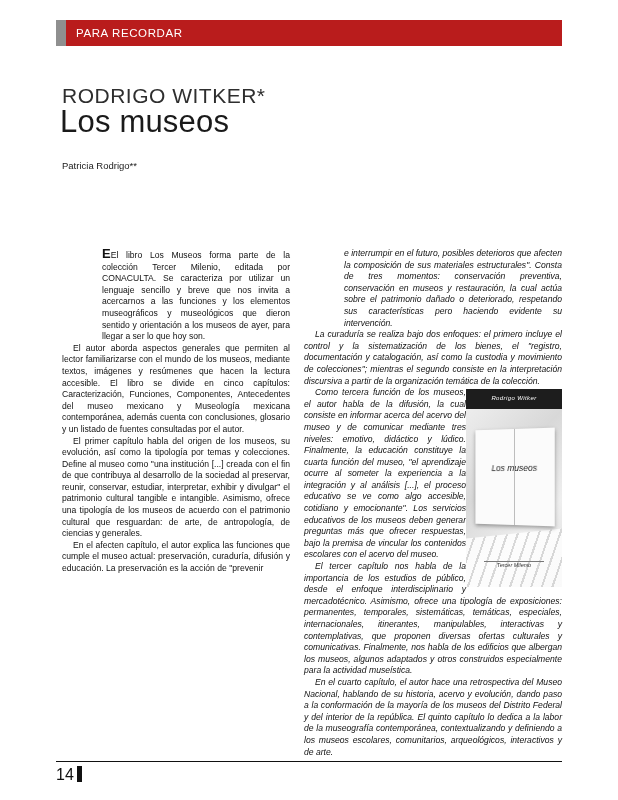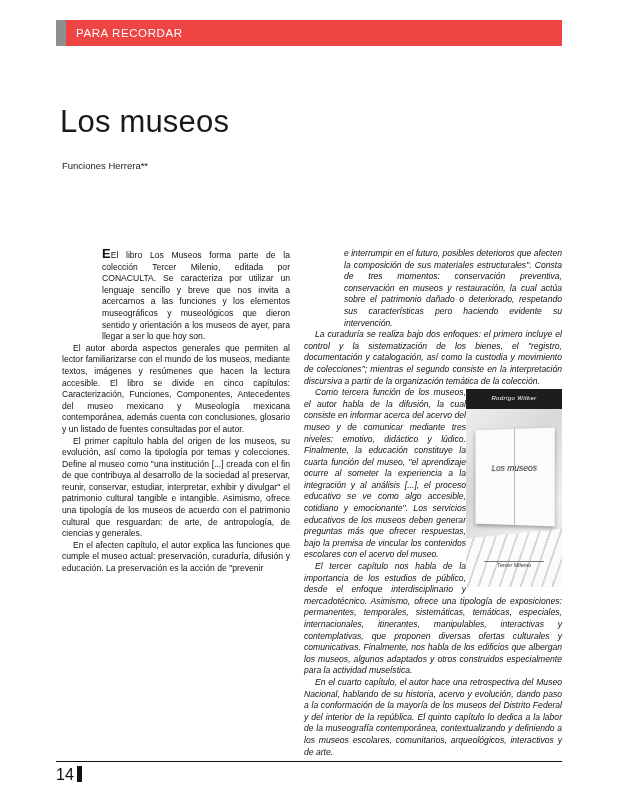--- a/index.html
+++ b/index.html
@@ -17,21 +17,21 @@
     overflow: hidden;
   }
 
   
   .banner {
     position: absolute;
     left: 56px;
     top: 20px;
     width: 506px;
     height: 26px;
-    background: #ef4444;
+    background: #b91c1c;
   }
   .banner-tab {
     position: absolute;
     left: 0;
     top: 0;
     width: 10px;
     height: 26px;
     background: #8f8f8f;
   }
   .banner-text {
@@ -219,22 +219,23 @@
 </head>
 <body>
 
 <div class="page">
 
   <div class="banner">
     <div class="banner-tab"></div>
     <div class="banner-text">PARA RECORDAR</div>
   </div>
 
+  <div class="author-title">RODRIGO WITKER*</div>
   <div class="main-title">Los museos</div>
-  <div class="byline">Funciones Herrera**</div>
+  <div class="byline">Patricia Rodrigo**</div>
 
   <div class="col col-left">
     <p class="first"><span class="dropcap">E</span><span>El libro Los Museos forma parte de la colección Tercer Milenio, editada por CONACULTA. Se caracteriza por utilizar un lenguaje sencillo y breve que nos invita a acercarnos a las funciones y los elementos museográficos y museológicos que dieron sentido y orientación a los museos de ayer, para llegar a ser lo que hoy son.</span></p>
     <p>El autor aborda aspectos generales que permiten al lector familiarizarse con el mundo de los museos, mediante textos, imágenes y resúmenes que hacen la lectura accesible. El libro se divide en cinco capítulos: Caracterización, Funciones, Componentes, Antecedentes del museo mexicano y Museología mexicana contemporánea, además cuenta con conclusiones, glosario y un listado de fuentes consultadas por el autor.</p>
     <p>El primer capítulo habla del origen de los museos, su evolución, así como la tipología por temas y colecciones. Define al museo como "una institución [...] creada con el fin de que contribuya al desarrollo de la sociedad al preservar, reunir, conservar, estudiar, interpretar, exhibir y divulgar" el patrimonio cultural tangible e intangible. Asimismo, ofrece una tipología de los museos de acuerdo con el patrimonio cultural que resguardan: de arte, de antropología, de ciencias y generales.</p>
     <p>En el afecten capítulo, el autor explica las funciones que cumple el museo actual: preservación, curaduría, difusión y educación. La preservación es la acción de "prevenir</p>
   </div>
 
   <div class="col col-right">
     <p class="first">e interrumpir en el futuro, posibles deterioros que afecten la composición de sus materiales estructurales". Consta de tres momentos: conservación preventiva, conservación en museos y restauración, la cual actúa sobre el patrimonio dañado o deteriorado, respetando sus características pero haciendo evidente su intervención.</p>

